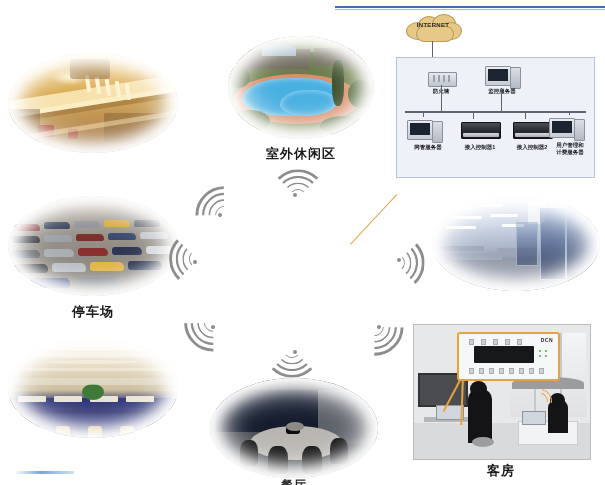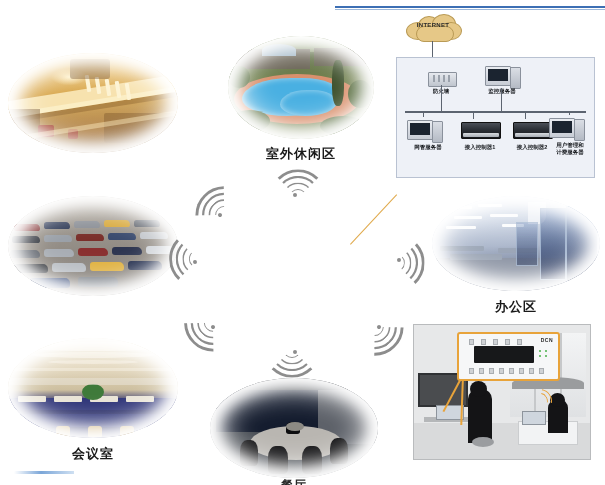--- a/index.html
+++ b/index.html
@@ -232,20 +232,21 @@
       <div class="car" style="left:138px;top:50px;width:28px;height:8px;background:#cfd3d8;"></div>
       <div class="car" style="left:6px;top:68px;width:34px;height:9px;background:#23262c;"></div>
       <div class="car" style="left:44px;top:67px;width:34px;height:9px;background:#b7bcc2;"></div>
       <div class="car" style="left:82px;top:66px;width:34px;height:9px;background:#e0b13f;"></div>
       <div class="car" style="left:120px;top:65px;width:34px;height:9px;background:#1f2a4a;"></div>
       <div class="car" style="left:22px;top:82px;width:40px;height:10px;background:#1b3163;"></div>
       <div class="car" style="left:70px;top:81px;width:40px;height:10px;background:#6f757d;"></div>
       <div class="vig"></div>
     </div>
   </div>
+  <div class="caption" id="cap-park" style="left:8px;top:303px;width:170px;">停车场</div>
 
   <div class="photo" id="ph-conf">
     <div class="inner">
       <div class="cf-ceil" style="left:10px;top:4px;width:150px;height:9px;border-radius:50%;"></div>
       <div class="cf-ceil" style="left:24px;top:14px;width:122px;height:6px;border-radius:50%;opacity:.8;"></div>
       <div class="cf-ceil" style="left:40px;top:22px;width:90px;height:4px;border-radius:50%;opacity:.6;"></div>
       <div class="cf-ceil" style="left:4px;top:30px;width:162px;height:3px;opacity:.5;"></div>
       <div class="cf-tablerow" style="left:0px;top:60px;width:170px;height:12px;"></div>
       <div class="cf-tablerow" style="left:0px;top:76px;width:170px;height:13px;"></div>
       <div class="cf-cloth" style="left:10px;top:58px;width:28px;height:6px;"></div>
@@ -255,42 +256,40 @@
       <div class="cf-chair" style="left:16px;top:88px;width:14px;height:11px;"></div>
       <div class="cf-chair" style="left:48px;top:88px;width:14px;height:11px;"></div>
       <div class="cf-chair" style="left:80px;top:88px;width:14px;height:11px;"></div>
       <div class="cf-chair" style="left:112px;top:88px;width:14px;height:11px;"></div>
       <div class="cf-chair" style="left:142px;top:88px;width:14px;height:11px;"></div>
       <div class="cf-plant" style="left:74px;top:46px;width:22px;height:16px;"></div>
       <div class="cf-cloth" style="left:0px;top:40px;width:170px;height:7px;opacity:.55;"></div>
       <div class="vig"></div>
     </div>
   </div>
-  <div class="caption" id="cap-conf" style="left:8px;top:445px;width:170px;">会议室</div>
 
   <div class="photo" id="ph-office">
     <div class="inner">
       <div class="of-light" style="left:16px;top:10px;width:24px;height:3px;"></div>
       <div class="of-light" style="left:46px;top:8px;width:24px;height:3px;"></div>
       <div class="of-light" style="left:22px;top:20px;width:28px;height:3px;"></div>
       <div class="of-light" style="left:58px;top:18px;width:28px;height:3px;"></div>
       <div class="of-light" style="left:14px;top:30px;width:30px;height:3px;"></div>
       <div class="of-light" style="left:70px;top:28px;width:22px;height:3px;"></div>
       <div class="of-light" style="left:96px;top:6px;width:18px;height:22px;opacity:.6;border-radius:0 0 40% 0;"></div>
       <div class="of-floor" style="left:0px;top:62px;width:168px;height:33px;"></div>
       <div class="of-desk" style="left:18px;top:58px;width:52px;height:6px;"></div>
       <div class="of-desk" style="left:8px;top:50px;width:44px;height:5px;opacity:.85;"></div>
       <div class="of-desk" style="left:66px;top:52px;width:40px;height:5px;opacity:.8;"></div>
       <div class="of-glass" style="left:108px;top:12px;width:24px;height:70px;"></div>
       <div class="of-glass" style="left:134px;top:10px;width:30px;height:76px;"></div>
       <div class="of-glass" style="left:84px;top:26px;width:20px;height:42px;opacity:.7;"></div>
       <div class="vig"></div>
     </div>
   </div>
-  <div class="caption" id="cap-office" style="left:432px;top:298px;width:168px;">办公区</div>
 
   <div class="photo" id="ph-terr">
     <div class="inner">
       <div class="tr-city" style="left:6px;top:12px;width:104px;height:42px;"></div>
       <div class="tr-wall" style="left:108px;top:4px;width:60px;height:62px;"></div>
       <div class="tr-wall" style="left:0px;top:0px;width:168px;height:12px;background:#34383f;"></div>
       <div class="tr-table" style="left:40px;top:48px;width:92px;height:34px;"></div>
       <div class="tr-chair" style="left:30px;top:62px;width:18px;height:26px;"></div>
       <div class="tr-chair" style="left:58px;top:68px;width:20px;height:28px;"></div>
       <div class="tr-chair" style="left:92px;top:68px;width:20px;height:28px;"></div>
@@ -339,20 +338,21 @@
       <div class="ap-port" style="left:60px;top:34px;"></div>
       <div class="ap-port" style="left:70px;top:34px;"></div>
       <div class="ap-port" style="left:80px;top:34px;"></div>
       <div class="ap-port" style="left:10px;top:5px;"></div>
       <div class="ap-port" style="left:22px;top:5px;"></div>
       <div class="ap-port" style="left:34px;top:5px;"></div>
       <div class="ap-port" style="left:46px;top:5px;"></div>
       <div class="ap-port" style="left:58px;top:5px;"></div>
     </div>
   </div>
+  <div class="caption" id="cap-room" style="left:413px;top:462px;width:176px;">客房</div>
 
   <div class="wifi" style="left:268px;top:168px;transform:rotate(0deg);">
     <i></i>
       <i></i>
       <i></i>
       <i></i>
       <b></b>
   </div>
   <div class="wifi" style="left:193px;top:188px;transform:rotate(-46deg);">
     <i></i>

